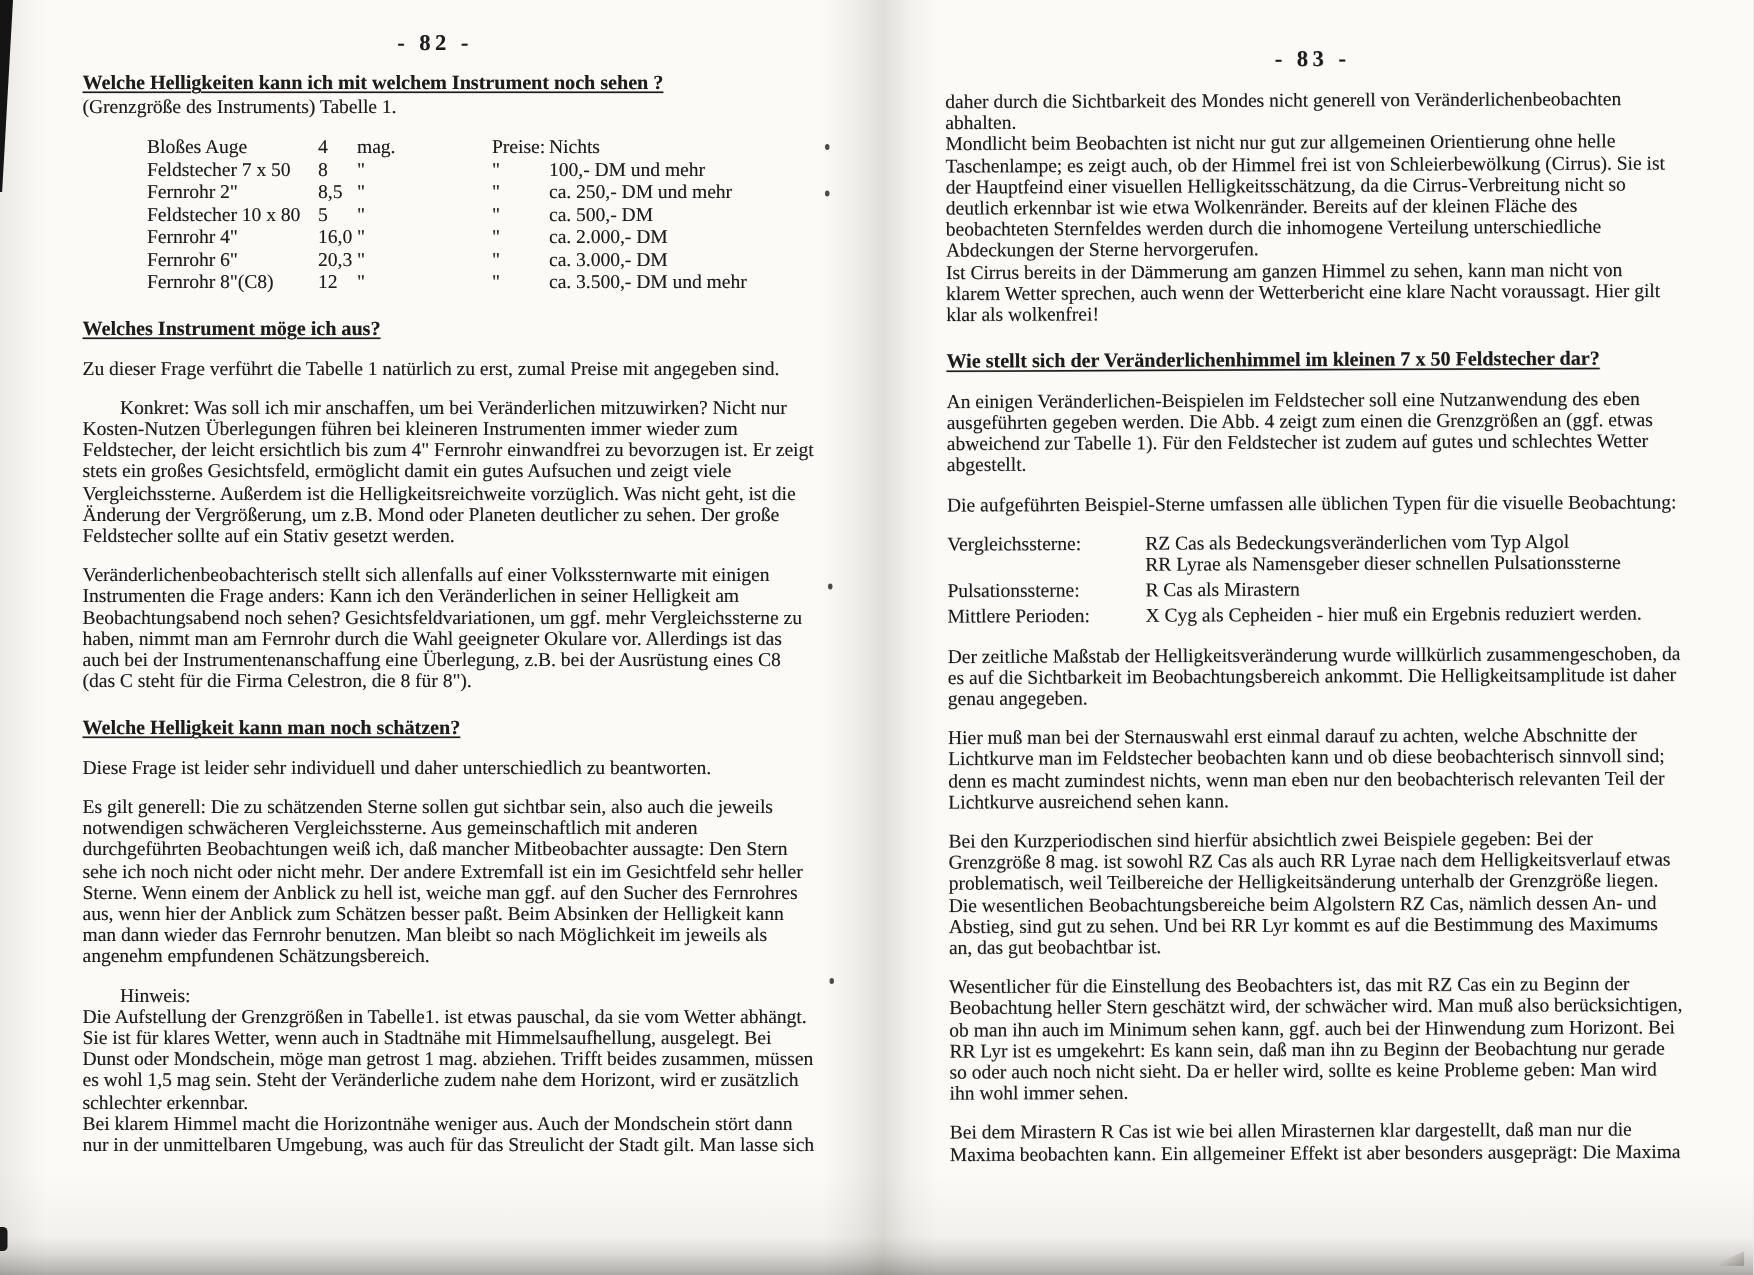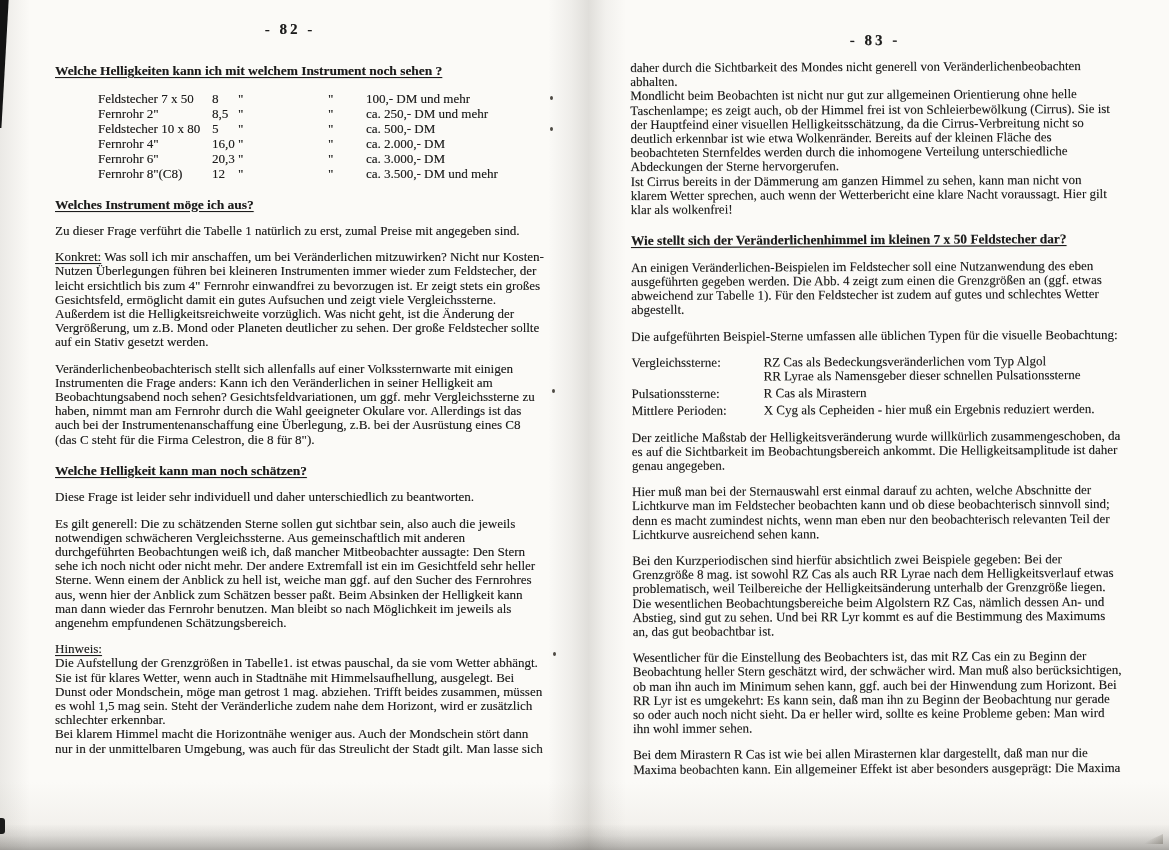--- a/index.html
+++ b/index.html
@@ -48,31 +48,31 @@
   .page{
     position:absolute;width:490px;
     font-size:13px;line-height:14.2px;
     text-shadow:0.2px 0.2px 0.35px rgba(45,42,38,0.45);
   }
   .page-left{left:55px;top:20px;}
   .page-right{left:630px;top:32px;transform:rotate(-0.25deg);transform-origin:top left;}
   .pageno{
     text-align:center;font-size:15px;font-weight:bold;letter-spacing:3px;line-height:18px;
   }
-  .page-left .pageno{margin-bottom:25px;margin-left:-20px;}
+  .page-left .pageno{margin-bottom:9px;margin-left:-20px;}
   .page-right .pageno{margin-bottom:11px;}
   h2{
     font-size:13.4px;line-height:15.5px;font-weight:bold;margin:0;
     text-decoration:underline;text-underline-offset:2px;
   }
   .subheading{line-height:15.5px;}
   p{margin:0;}
   .gap{margin-top:12px;}
   .gap-lg{margin-top:16px;}
-  .lead-underline{text-decoration:underline;text-underline-offset:2px;}
+  .lead-underline{text-underline-offset:2px;margin-left:25px;}
   
   .limits-table{margin-top:12px;padding-left:43px;}
   .trow{display:flex;line-height:15px;}
   .tc1{width:114px;}
   .tc2{width:26px;}
   .tc3{width:90px;}
   .tc4{width:38px;}
   .tc5{flex:1;}
   
   .stype{margin-top:12px;}
@@ -94,22 +94,30 @@
   <div class="corner-fold"></div>
   <div class="punch p1"></div>
   <div class="punch p2"></div>
   <div class="punch p3"></div>
   <div class="punch p4"></div>
 
   <div class="page page-left">
     <div class="pageno">- 82 -</div>
 
     <h2>Welche Helligkeiten kann ich mit welchem Instrument noch sehen ?</h2>
+    <div class="subheading">(Grenzgröße des Instruments) Tabelle 1.</div>
 
     <div class="limits-table">
+      <div class="trow">
+        <span class="tc1">Bloßes Auge</span>
+        <span class="tc2">4</span>
+        <span class="tc3">mag.</span>
+        <span class="tc4">Preise:</span>
+        <span class="tc5">Nichts</span>
+      </div>
       <div class="trow">
         <span class="tc1">Feldstecher 7 x 50</span>
         <span class="tc2">8</span>
         <span class="tc3">"</span>
         <span class="tc4">"</span>
         <span class="tc5">100,- DM und mehr</span>
       </div>
       <div class="trow">
         <span class="tc1">Fernrohr  2"</span>
         <span class="tc2">8,5</span>

